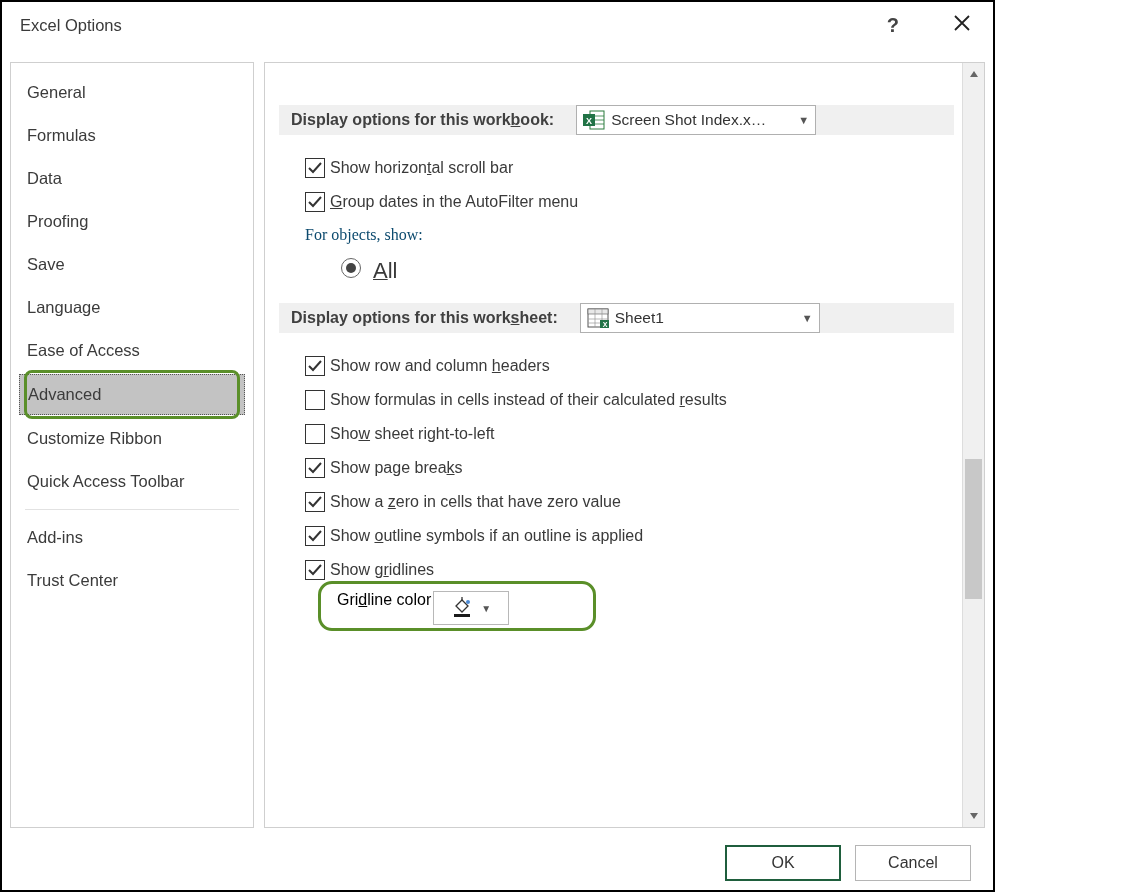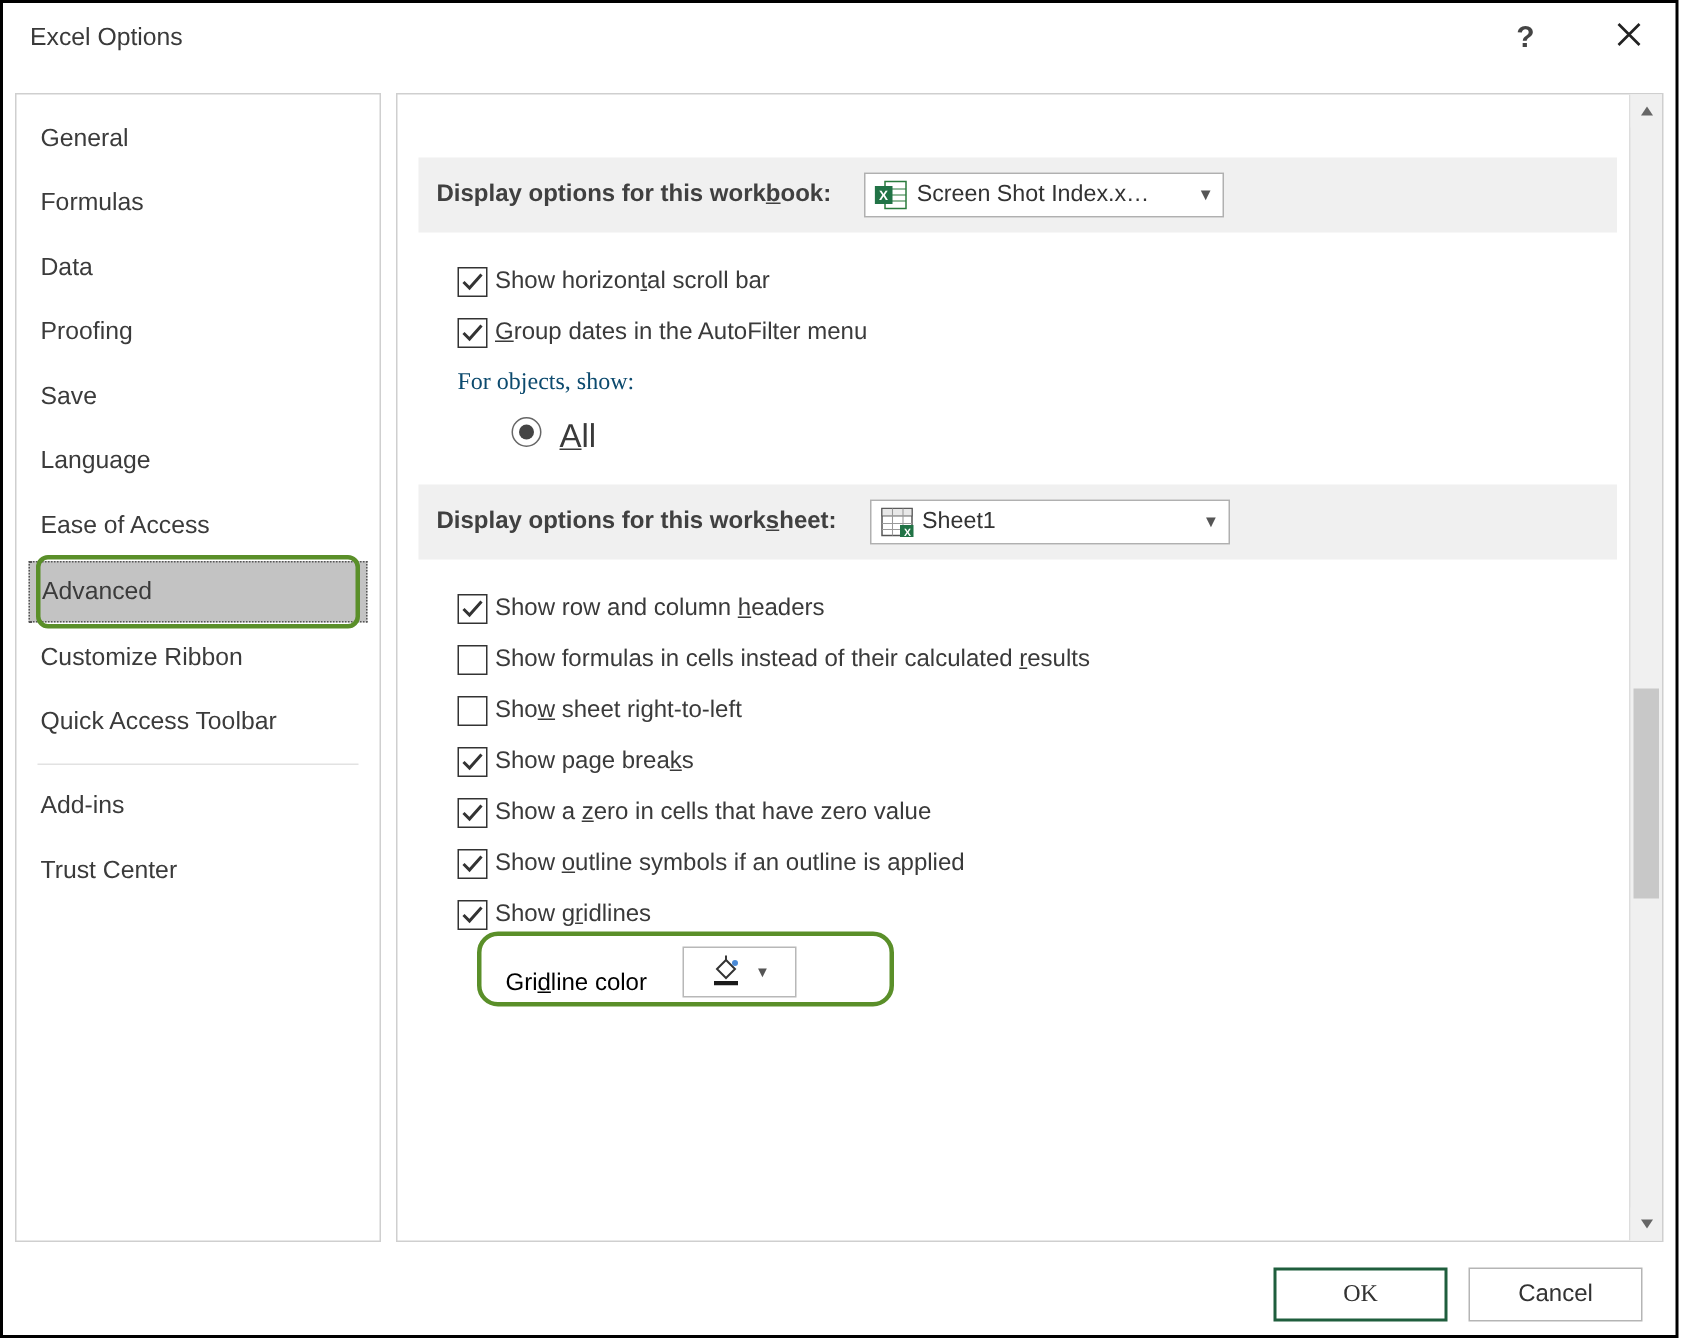--- a/index.html
+++ b/index.html
@@ -8,21 +8,21 @@
       padding: 0;
       font-family: 'Segoe UI', Tahoma, sans-serif;
     }
     body {
       background: #fff;
       width: 1123px;
       height: 896px;
       overflow: hidden;
     }
     .window {
-      width: 1119px;
+      width: 995px;
       height: 892px;
       border: 2px solid #000;
       background: #fff;
       display: flex;
       flex-direction: column;
     }
     .titlebar {
       height: 46px;
       display: flex;
       align-items: center;
@@ -124,21 +124,21 @@
       position: absolute;
       top: 52%;
       left: 2px;
       right: 2px;
       height: 140px;
       background: #c8c8c8;
       cursor: pointer;
     }
     .section-header {
       background: #f0f0f0;
-      padding: 10px 12px;
+      padding: 0 12px;
       display: flex;
       align-items: center;
       font-size: 16px;
       font-weight: 600;
       color: #404040;
       margin-top: 38px;
     }
     .section-header:first-child {
       margin-top: 38px;
     }
@@ -240,22 +240,22 @@
     }
     .radio.checked::after {
       content: '';
       width: 10px;
       height: 10px;
       background: #444;
       border-radius: 50%;
     }
     .gridline-row {
       display: flex;
-      align-items: flex-end;
-      gap: 24px;
+      align-items: flex-start;
+      gap: 2px;
       padding: 4px 0 4px 0;
     }
     .color-picker {
       width: 76px;
       height: 34px;
       border: 1px solid #b8b8b8;
       display: inline-flex;
       align-items: center;
       justify-content: center;
       gap: 8px;
@@ -283,21 +283,20 @@
       background: #fff;
       font-size: 16px;
       color: #333;
       cursor: pointer;
       display: inline-flex;
       align-items: center;
       justify-content: center;
     }
     .btn.ok {
       border: 2.5px solid #1f5e3d;
-      font-family: Liberation Serif, serif;
     }
     .underline-mid {
       text-decoration: underline;
       text-decoration-thickness: 1px;
     }
   </style>
 </head>
 <body>
 
 <div class="window">

